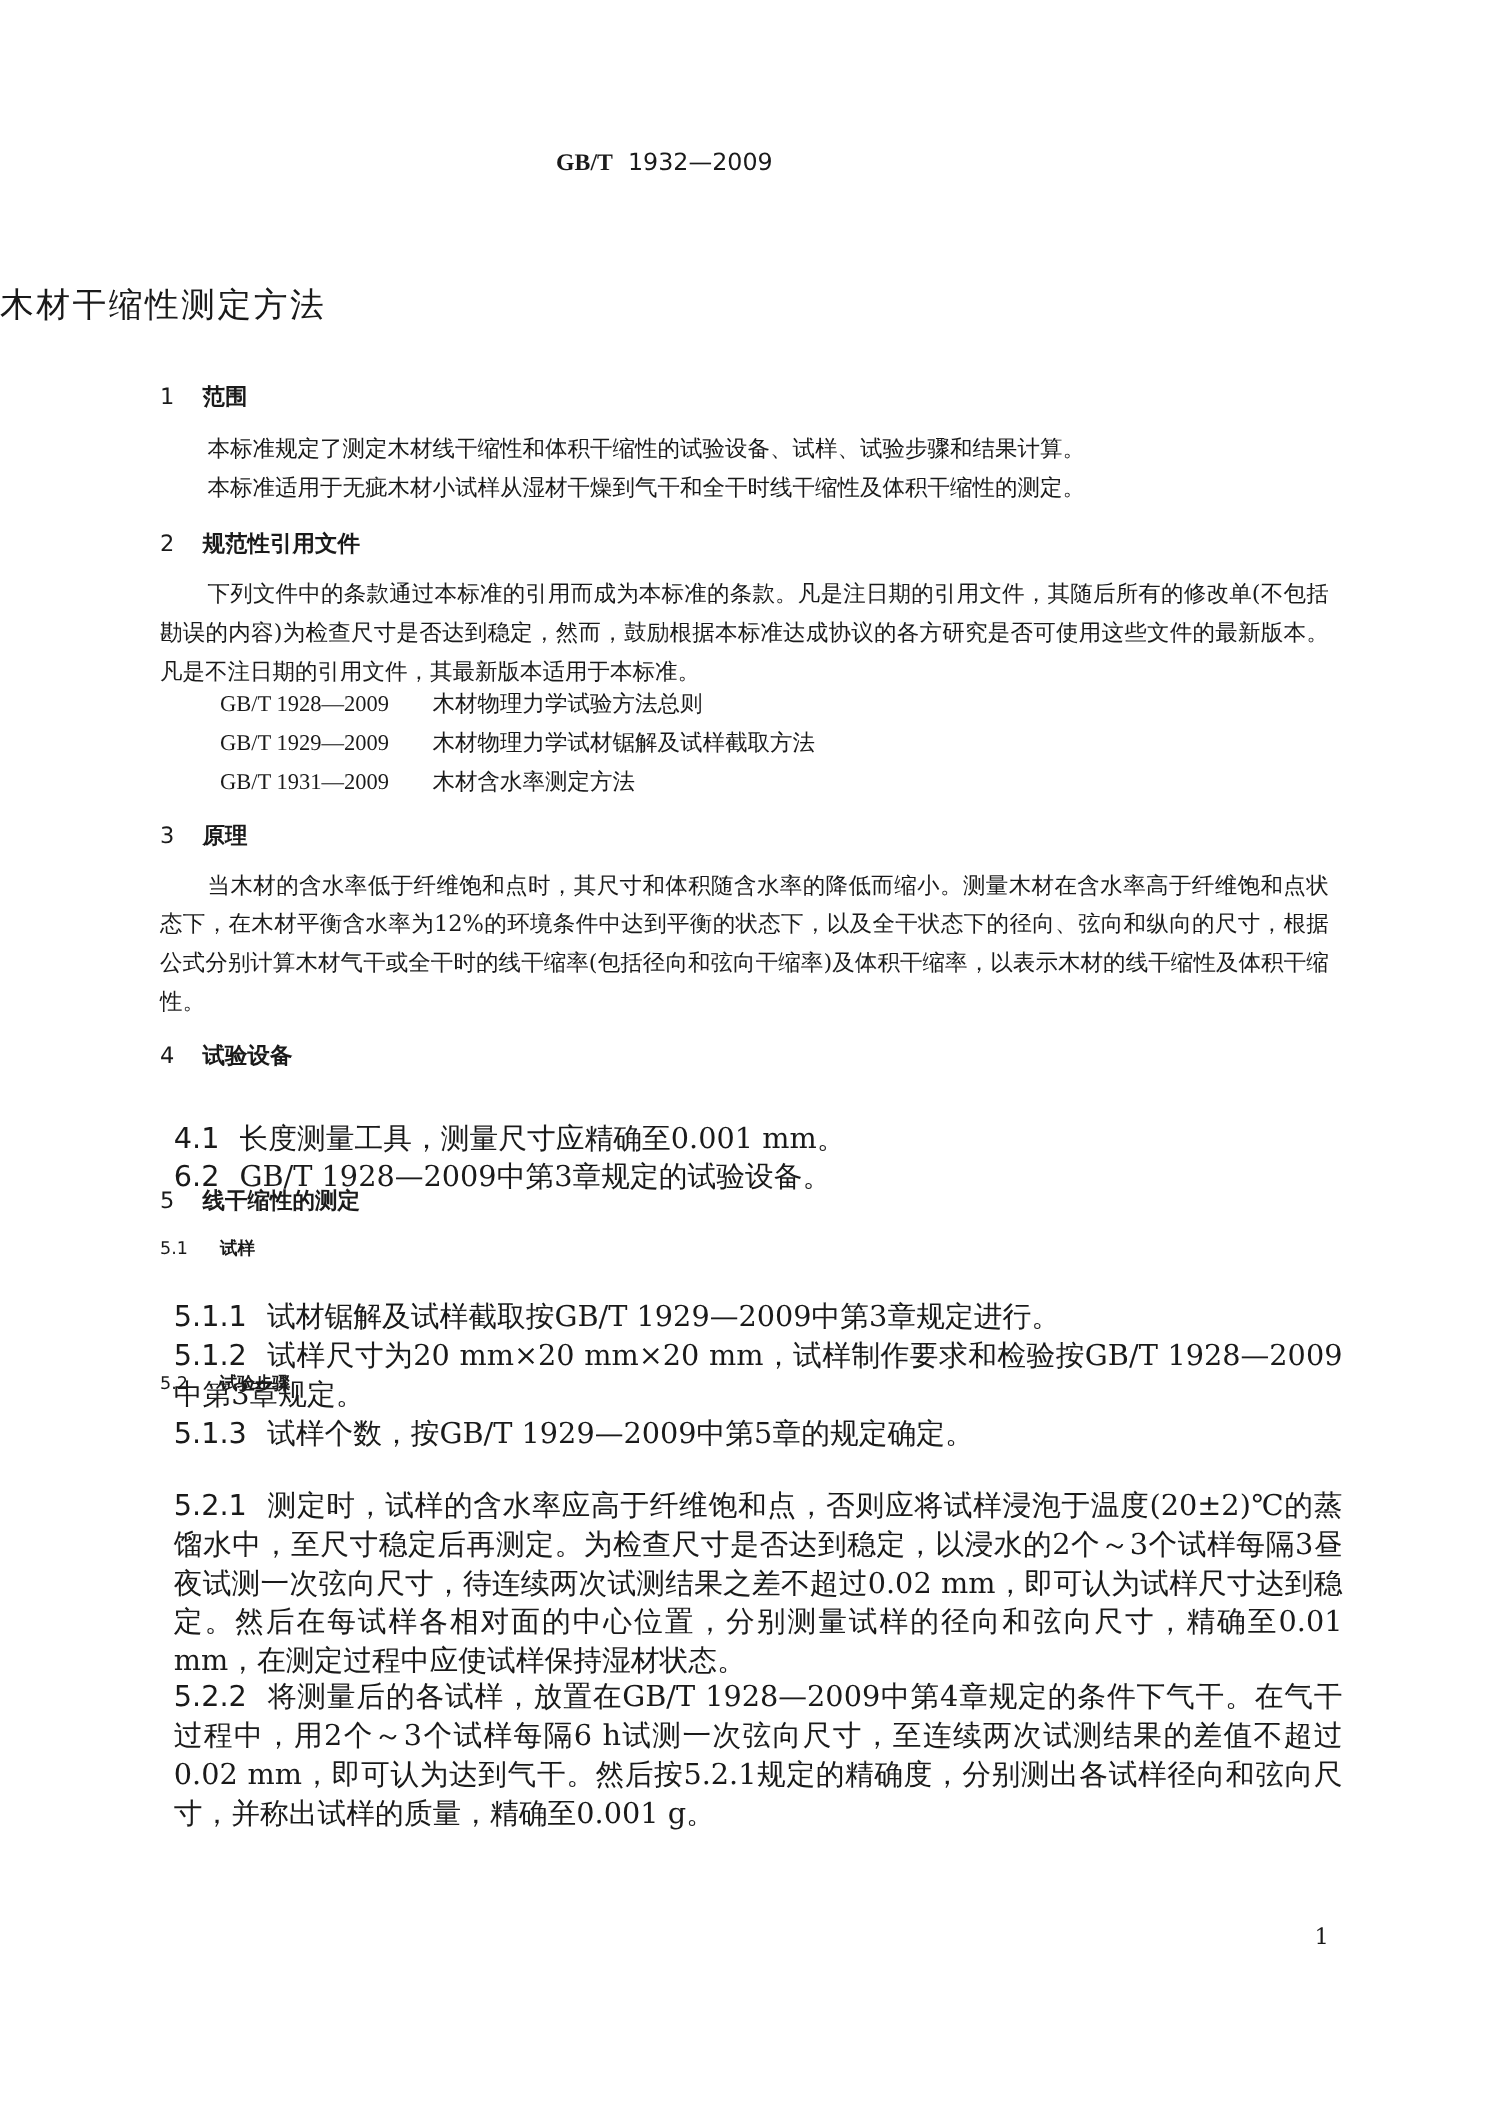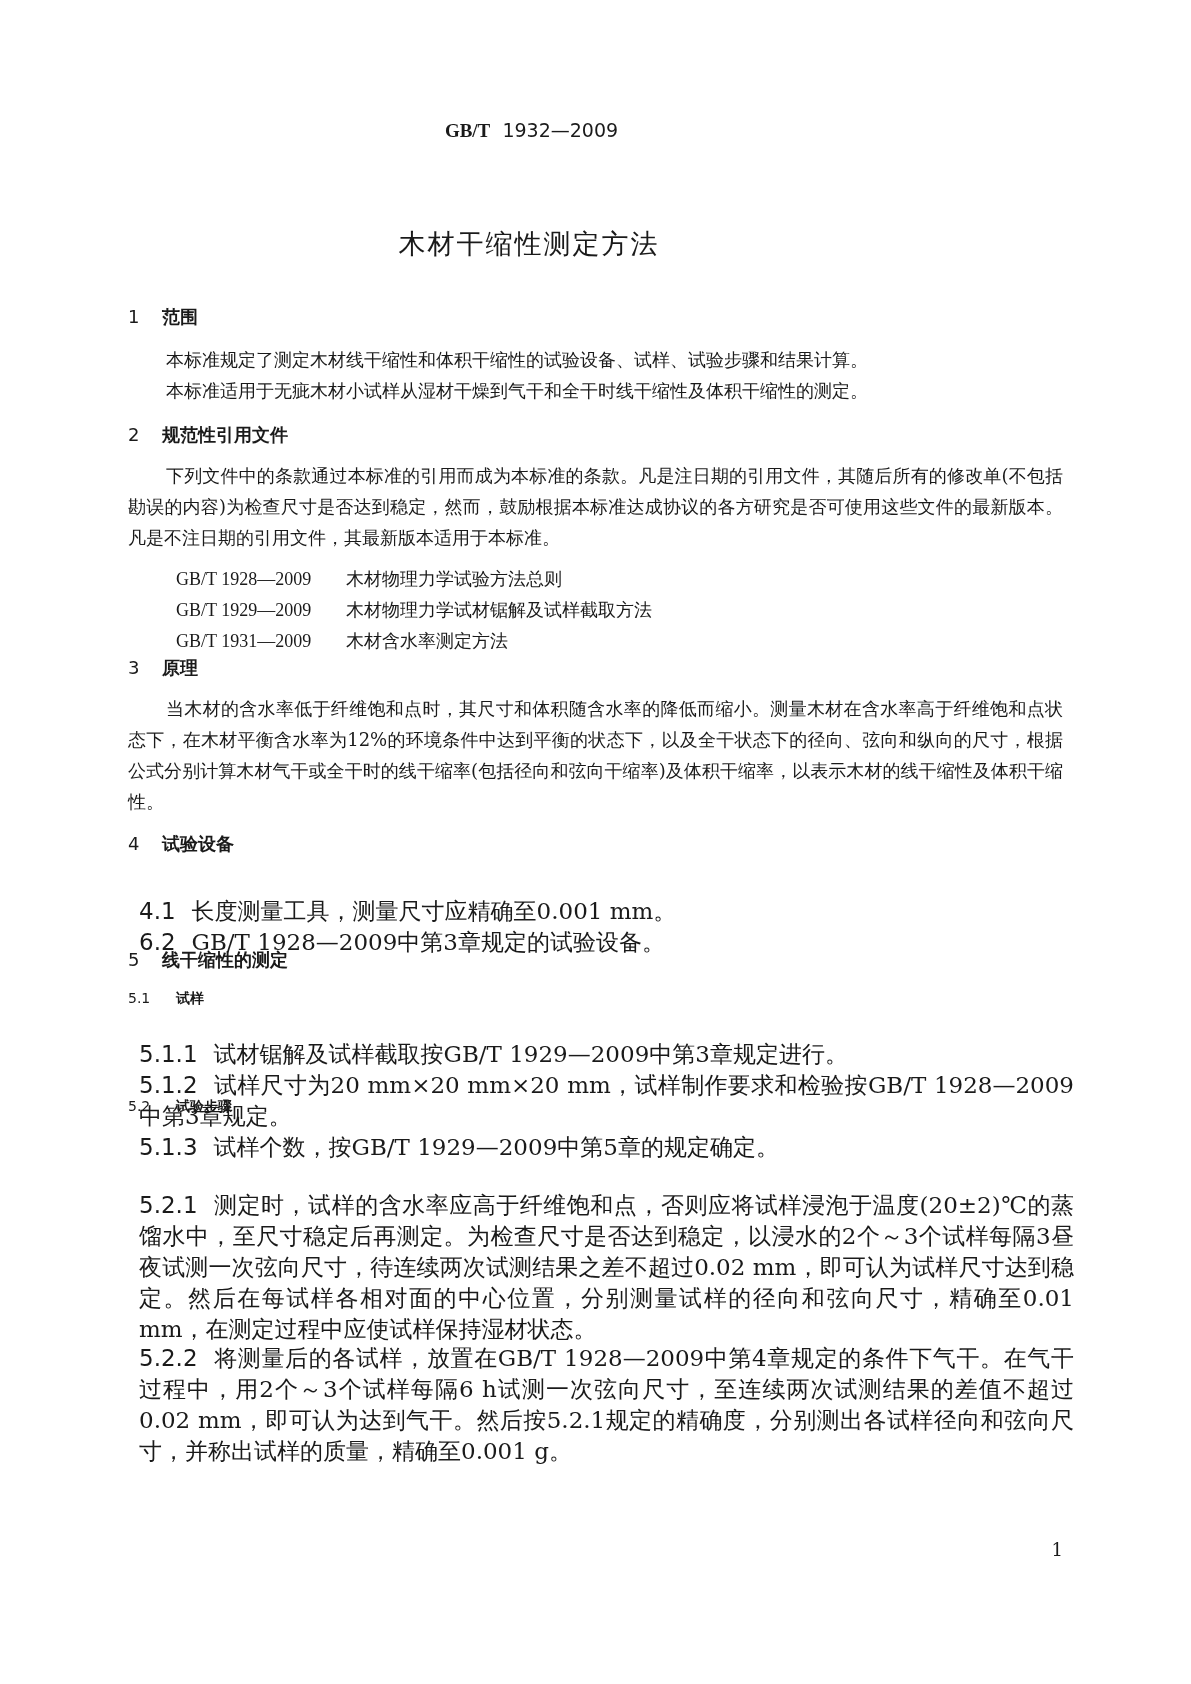--- a/index.html
+++ b/index.html
@@ -2,30 +2,30 @@
 <html><head>
 <meta charset="utf-8">
 <style>
   html, body { margin:0; padding:0; background:#ffffff; }
   body { width:1191px; height:1684px; position:relative; overflow:hidden;
          font-family:"DejaVu Serif","Liberation Serif",serif; color:#1a1a1a; }
   .abs { position:absolute; }
   .docno { left:0; width:1063px; top:119px; text-align:center; font-size:19px; }
   .docno .gb { font-family:"Liberation Serif",serif; font-weight:bold; }
   .docno .num { font-family:"DejaVu Sans","Liberation Sans",sans-serif; }
-  .title { left:0; width:1058px; top:226px; text-align:center; font-size:27px; letter-spacing:2px;
+  .title { left:0; width:1058px; top:226px; text-align:left; font-size:27px; letter-spacing:2px;
            font-family:"DejaVu Sans","Liberation Sans",sans-serif; }
   .h1 { left:128px; font-size:18px; font-family:"DejaVu Sans","Liberation Sans",sans-serif; font-weight:bold; }
   .h1 .no { font-weight:normal; display:inline-block; width:34px; }
   .h2 { left:128px; font-size:14px; font-family:"DejaVu Sans","Liberation Sans",sans-serif; }
   .h2 .no { display:inline-block; width:48px; }
   .h2 .lbl { font-weight:bold; }
   .para { left:128px; width:935px; font-size:18px; line-height:31px; text-align:justify; }
   .indent { text-indent:38px; }
-  .ref { left:176px; font-size:18px;margin-top:16px; }
+  .ref { left:176px; font-size:18px; }
   .ref .code { display:inline-block; width:170px; font-family:"Liberation Serif",serif; }
   .clause { left:139px; width:935px; font-size:23px; line-height:31px; text-align:justify;margin-top:24px; }
   .clause .no { font-family:"DejaVu Sans","Liberation Sans",sans-serif; margin-right:16px; }
   .pageno { left:1040px; top:1539px; font-size:18px; width:23px; text-align:right; }
 </style>
 </head>
 <body>
 
 <div class="abs docno">
   <span class="gb">GB/T</span>&nbsp;&nbsp;<span class="num">1932—2009</span>

